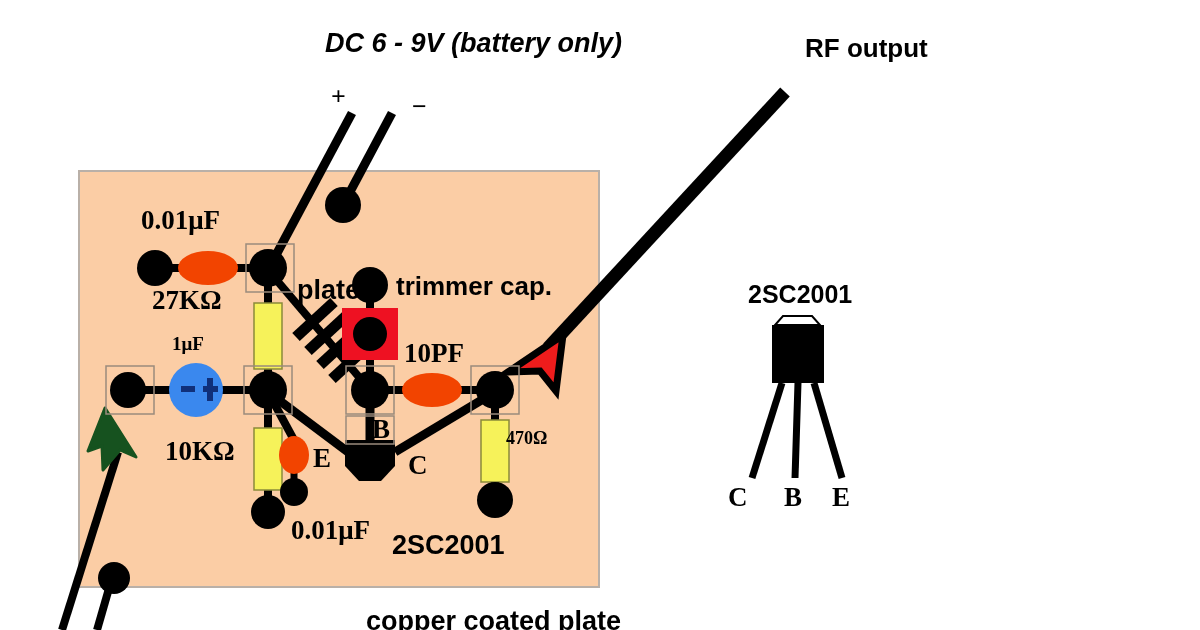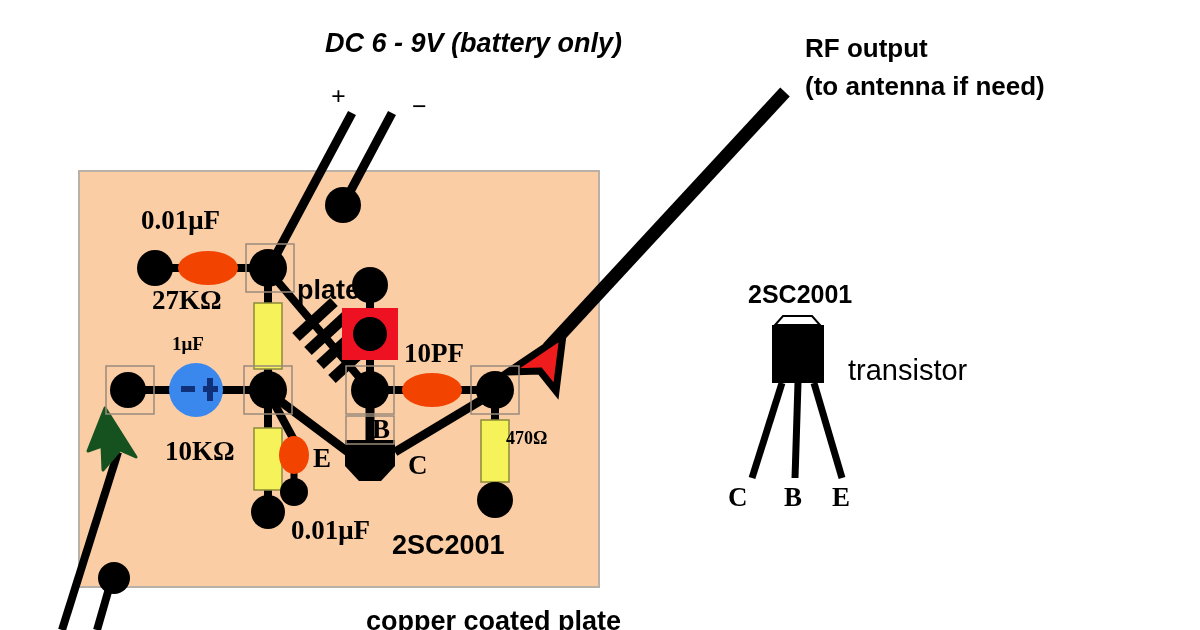--- a/index.html
+++ b/index.html
@@ -171,28 +171,28 @@
   </svg>
 
   <div class="lbl" style="left:325px; top:28px; font-size:27px;font-style:italic;">DC  6 - 9V (battery only)</div>
 
   <div class="lbl serif" style="left:331px; top:82px; font-size:26px;">+</div>
 
   <div class="lbl serif" style="left:412px; top:92px; font-size:26px;">−</div>
 
   <div class="lbl" style="left:805px; top:34px; font-size:26px;">RF output</div>
 
-  <div class="lbl" style="left:805px; top:72px; font-size:26px;">(to antenna if need)</div>
 
   <div class="lbl serif" style="left:141px; top:205px; font-size:27px;">0.01μF</div>
 
   <div class="lbl serif" style="left:140px; top:285px; font-size:27px;margin-left:12px;">27KΩ</div>
 
   <div class="lbl" style="left:297px; top:275px; font-size:27px;">plate</div>
 
+  <div class="lbl" style="left:396px; top:272px; font-size:26px;">trimmer cap.</div>
 
   <div class="lbl serif" style="left:404px; top:338px; font-size:27px;">10PF</div>
 
   <div class="lbl serif" style="left:172px; top:333px; font-size:19px;">1μF</div>
 
   <div class="lbl serif" style="left:165px; top:436px; font-size:27px;">10KΩ</div>
 
   <div class="lbl serif" style="left:291px; top:515px; font-size:27px;">0.01μF</div>
 
   <div class="lbl serif" style="left:506px; top:428px; font-size:18px;">470Ω</div>
@@ -202,21 +202,20 @@
   <div class="lbl serif" style="left:372px; top:414px; font-size:27px;">B</div>
 
   <div class="lbl serif" style="left:313px; top:443px; font-size:27px;">E</div>
 
   <div class="lbl serif" style="left:408px; top:450px; font-size:27px;">C</div>
 
   <div class="lbl" style="left:366px; top:606px; font-size:27px;">copper coated plate</div>
 
   <div class="lbl" style="left:748px; top:280px; font-size:25px;">2SC2001</div>
 
-  <div class="lbl" style="left:848px; top:354px; font-size:29px; font-weight:normal;">transistor</div>
 
   <div class="lbl serif" style="left:728px; top:482px; font-size:27px;">C</div>
 
   <div class="lbl serif" style="left:784px; top:482px; font-size:27px;">B</div>
 
   <div class="lbl serif" style="left:832px; top:482px; font-size:27px;">E</div>
 
 </div>
 
 </body></html>

